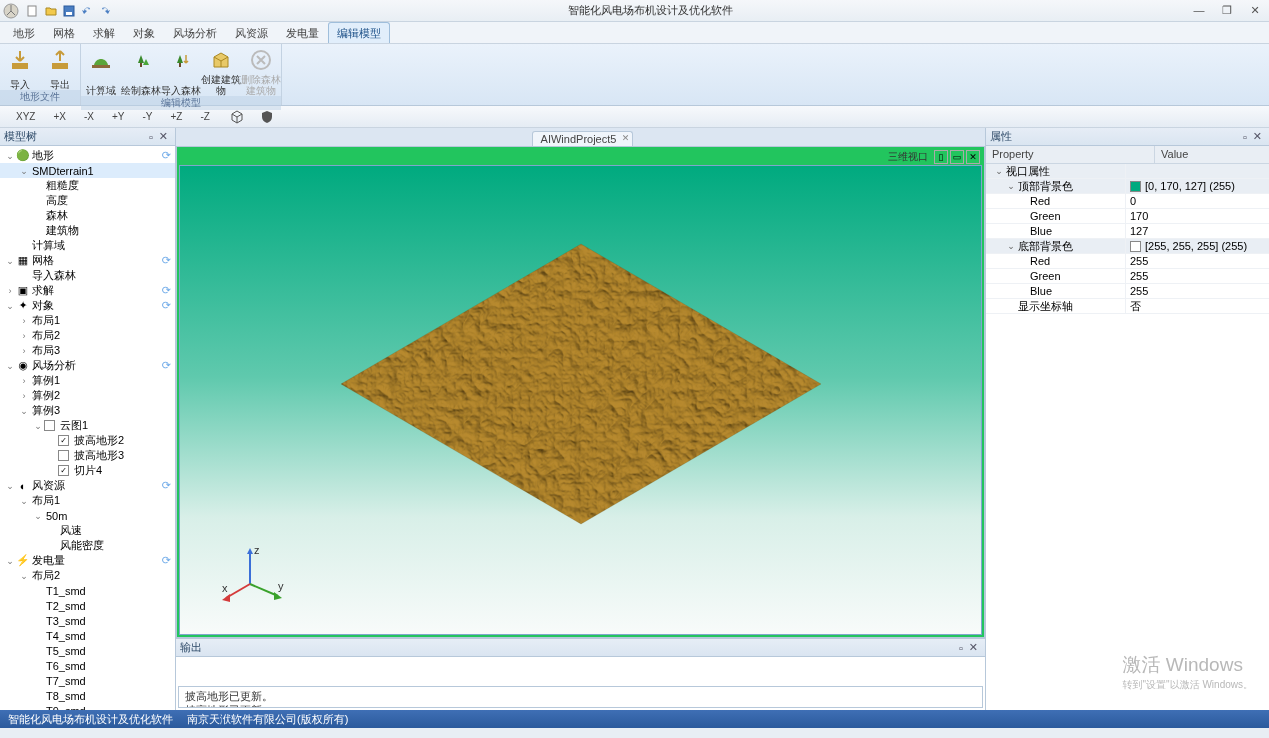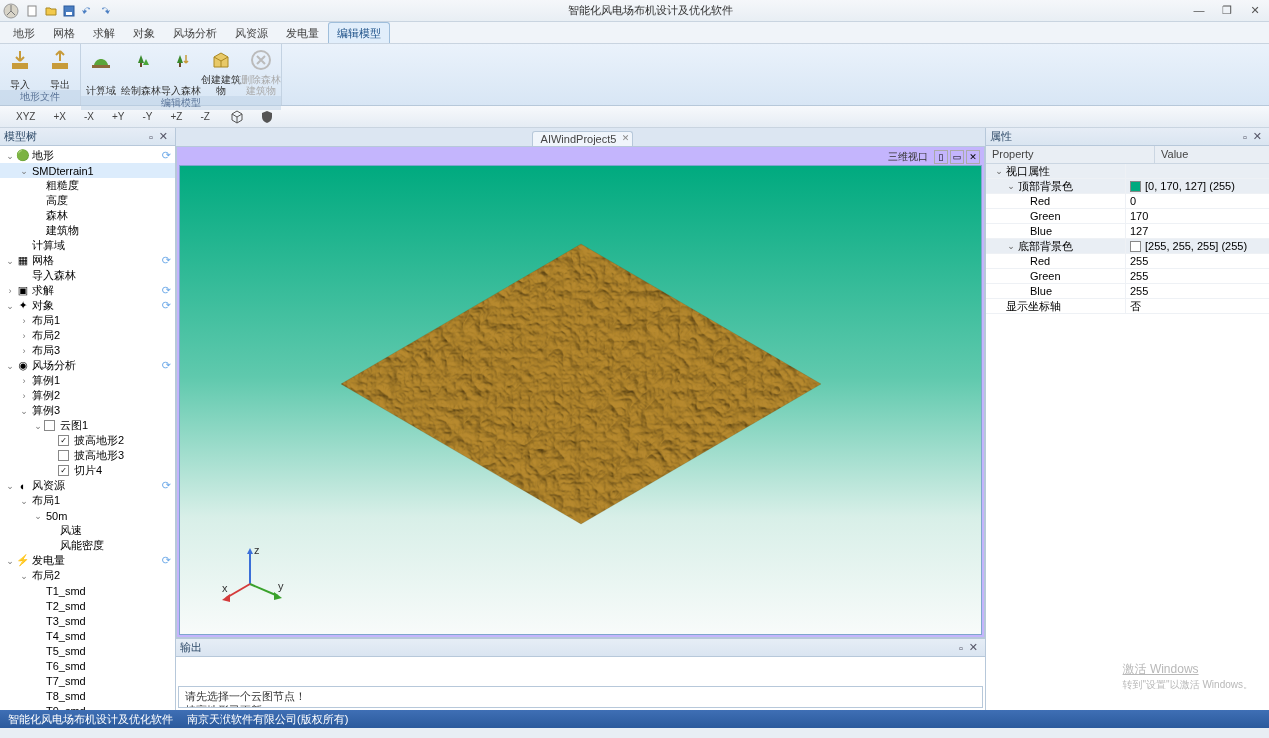--- a/index.html
+++ b/index.html
@@ -50,21 +50,21 @@
 .tnode .tlbl { flex:1; padding-left:2px; overflow:hidden; text-overflow:ellipsis; }
 .tnode .chk { width:11px; height:11px; border:1px solid #888; margin-right:3px; display:flex; align-items:center; justify-content:center; font-size:8px; }
 .tnode .refresh { color:#6aa8e8; cursor:pointer; font-size:11px; }
 .d0{padding-left:4px}.d1{padding-left:18px}.d2{padding-left:32px}.d3{padding-left:46px}
 
 
 .center { flex:1; display:flex; flex-direction:column; }
 .doc-tabs { height:18px; background:#dce6f2; display:flex; align-items:flex-end; padding-left:4px;justify-content:center; }
 .doc-tab { background:#f0f5fb; border:1px solid #b7c8da; border-bottom:none; border-radius:3px 3px 0 0; padding:1px 16px 1px 8px; font-size:10px; color:#444; position:relative; cursor:pointer; }
 .doc-tab .x { position:absolute; right:3px; top:1px; font-size:9px; color:#888; }
-.viewport-wrap { flex:1; border:1px solid #b7c8da; background:#c4b5fd; padding:2px; display:flex; flex-direction:column; }
+.viewport-wrap { flex:1; border:1px solid #b7c8da; background:#22c55e; padding:2px; display:flex; flex-direction:column; }
 .vp-head { height:16px; display:flex; justify-content:flex-end; align-items:center; gap:2px; padding-right:2px; }
 .vp-head .vlbl { font-size:10px; color:#333; margin-right:4px; }
 .vp-head .vico2 { width:14px; height:14px; border:1px solid #aaa; display:flex; align-items:center; justify-content:center; font-size:9px; cursor:pointer; }
 .viewport { flex:1; border:1px solid #7fa6cc; position:relative; background:linear-gradient(#00aa7f 0%, #5fc9ad 45%, #d8efe8 75%, #f8fbfa 100%); overflow:hidden; }
 .terrain { position:absolute; left:50%; top:50%; transform:translate(-50%,-55%); }
 .axis { position:absolute; left:40px; bottom:30px; }
 
 
 .output-panel { height:72px; border-top:1px solid #b7c8da; display:flex; flex-direction:column; background:#fff;gap:27px; }
 .output-body { flex:1; border:1px solid #b7c8da; margin:2px; overflow-y:auto; padding:2px 6px; }
@@ -77,21 +77,21 @@
 .prop-hdr div { padding:2px 6px; color:#444; }
 .prop-hdr .c1 { width:169px; border-right:1px solid #cbd6e2; }
 .prop-row { display:flex; height:15px; border-bottom:1px solid #eef1f5; }
 .prop-row .c1 { width:140px; border-right:1px solid #eef1f5; display:flex; align-items:center; }
 .prop-row .c2 { flex:1; display:flex; align-items:center; padding-left:4px; gap:4px; }
 .prop-row.cat { background:#e9eef4; }
 .prop-row.cat .c1 { font-weight:normal; }
 .prop-row .exp { width:14px; text-align:center; color:#666; font-size:9px; }
 .prop-row .sw { width:11px; height:11px; border:1px solid #888; }
 .watermark { position:absolute; right:16px; bottom:18px; color:#b8b8b8; text-align:left; pointer-events:none; }
-.watermark .wm1 { font-size:12px;text-decoration:underline; }
+.watermark .wm1 { font-size:19px; }
 .watermark .wm2 { font-size:10px; }
 
 
 .statusbar { height:18px; background:linear-gradient(#3f6fb5,#2b5a9c); color:#fff; display:flex; align-items:center; padding:0 8px; gap:14px; font-size:10px; }
 
 
 ::-webkit-scrollbar { width:15px; height:15px; }
 ::-webkit-scrollbar-track { background:#f0f0f0; }
 ::-webkit-scrollbar-thumb { background:#c8c8c8; border:1px solid #a8a8a8; }
 </style>
@@ -475,21 +475,20 @@
       </div>
     </div>
     <div class="output-panel">
       <div class="panel-head">
           <span>输出</span>
           <span class="sp"></span>
           <span class="pctl">▫</span>
           <span class="pctl">✕</span>
         </div>
       <div class="output-body" id="output">
-          <div class="oline">请先选择一个云图节点！</div>
           <div class="oline">披高地形已更新。</div>
           <div class="oline">披高地形已更新。</div>
           <div class="oline">切片已更新。</div>
         </div>
     </div>
   </div>
 
   <div class="prop-panel">
     <div class="panel-head">
         <span>属性</span>
@@ -533,21 +532,21 @@
           </div>
           <div class="prop-row">
             <div class="c1" style="padding-left:30px"><span class="exp"></span>Green</div>
             <div class="c2">255</div>
           </div>
           <div class="prop-row">
             <div class="c1" style="padding-left:30px"><span class="exp"></span>Blue</div>
             <div class="c2">255</div>
           </div>
           <div class="prop-row">
-            <div class="c1" style="padding-left:6px"><span class="exp"></span>显示坐标轴</div>
+            <div class="c1" style="padding-left:18px"><span class="exp"></span>显示坐标轴</div>
             <div class="c2">否</div>
           </div>
         </div>
     </div>
     <div class="watermark">
       <div class="wm1">激活 Windows</div>
       <div class="wm2">转到"设置"以激活 Windows。</div>
     </div>
   </div>
 </div>

